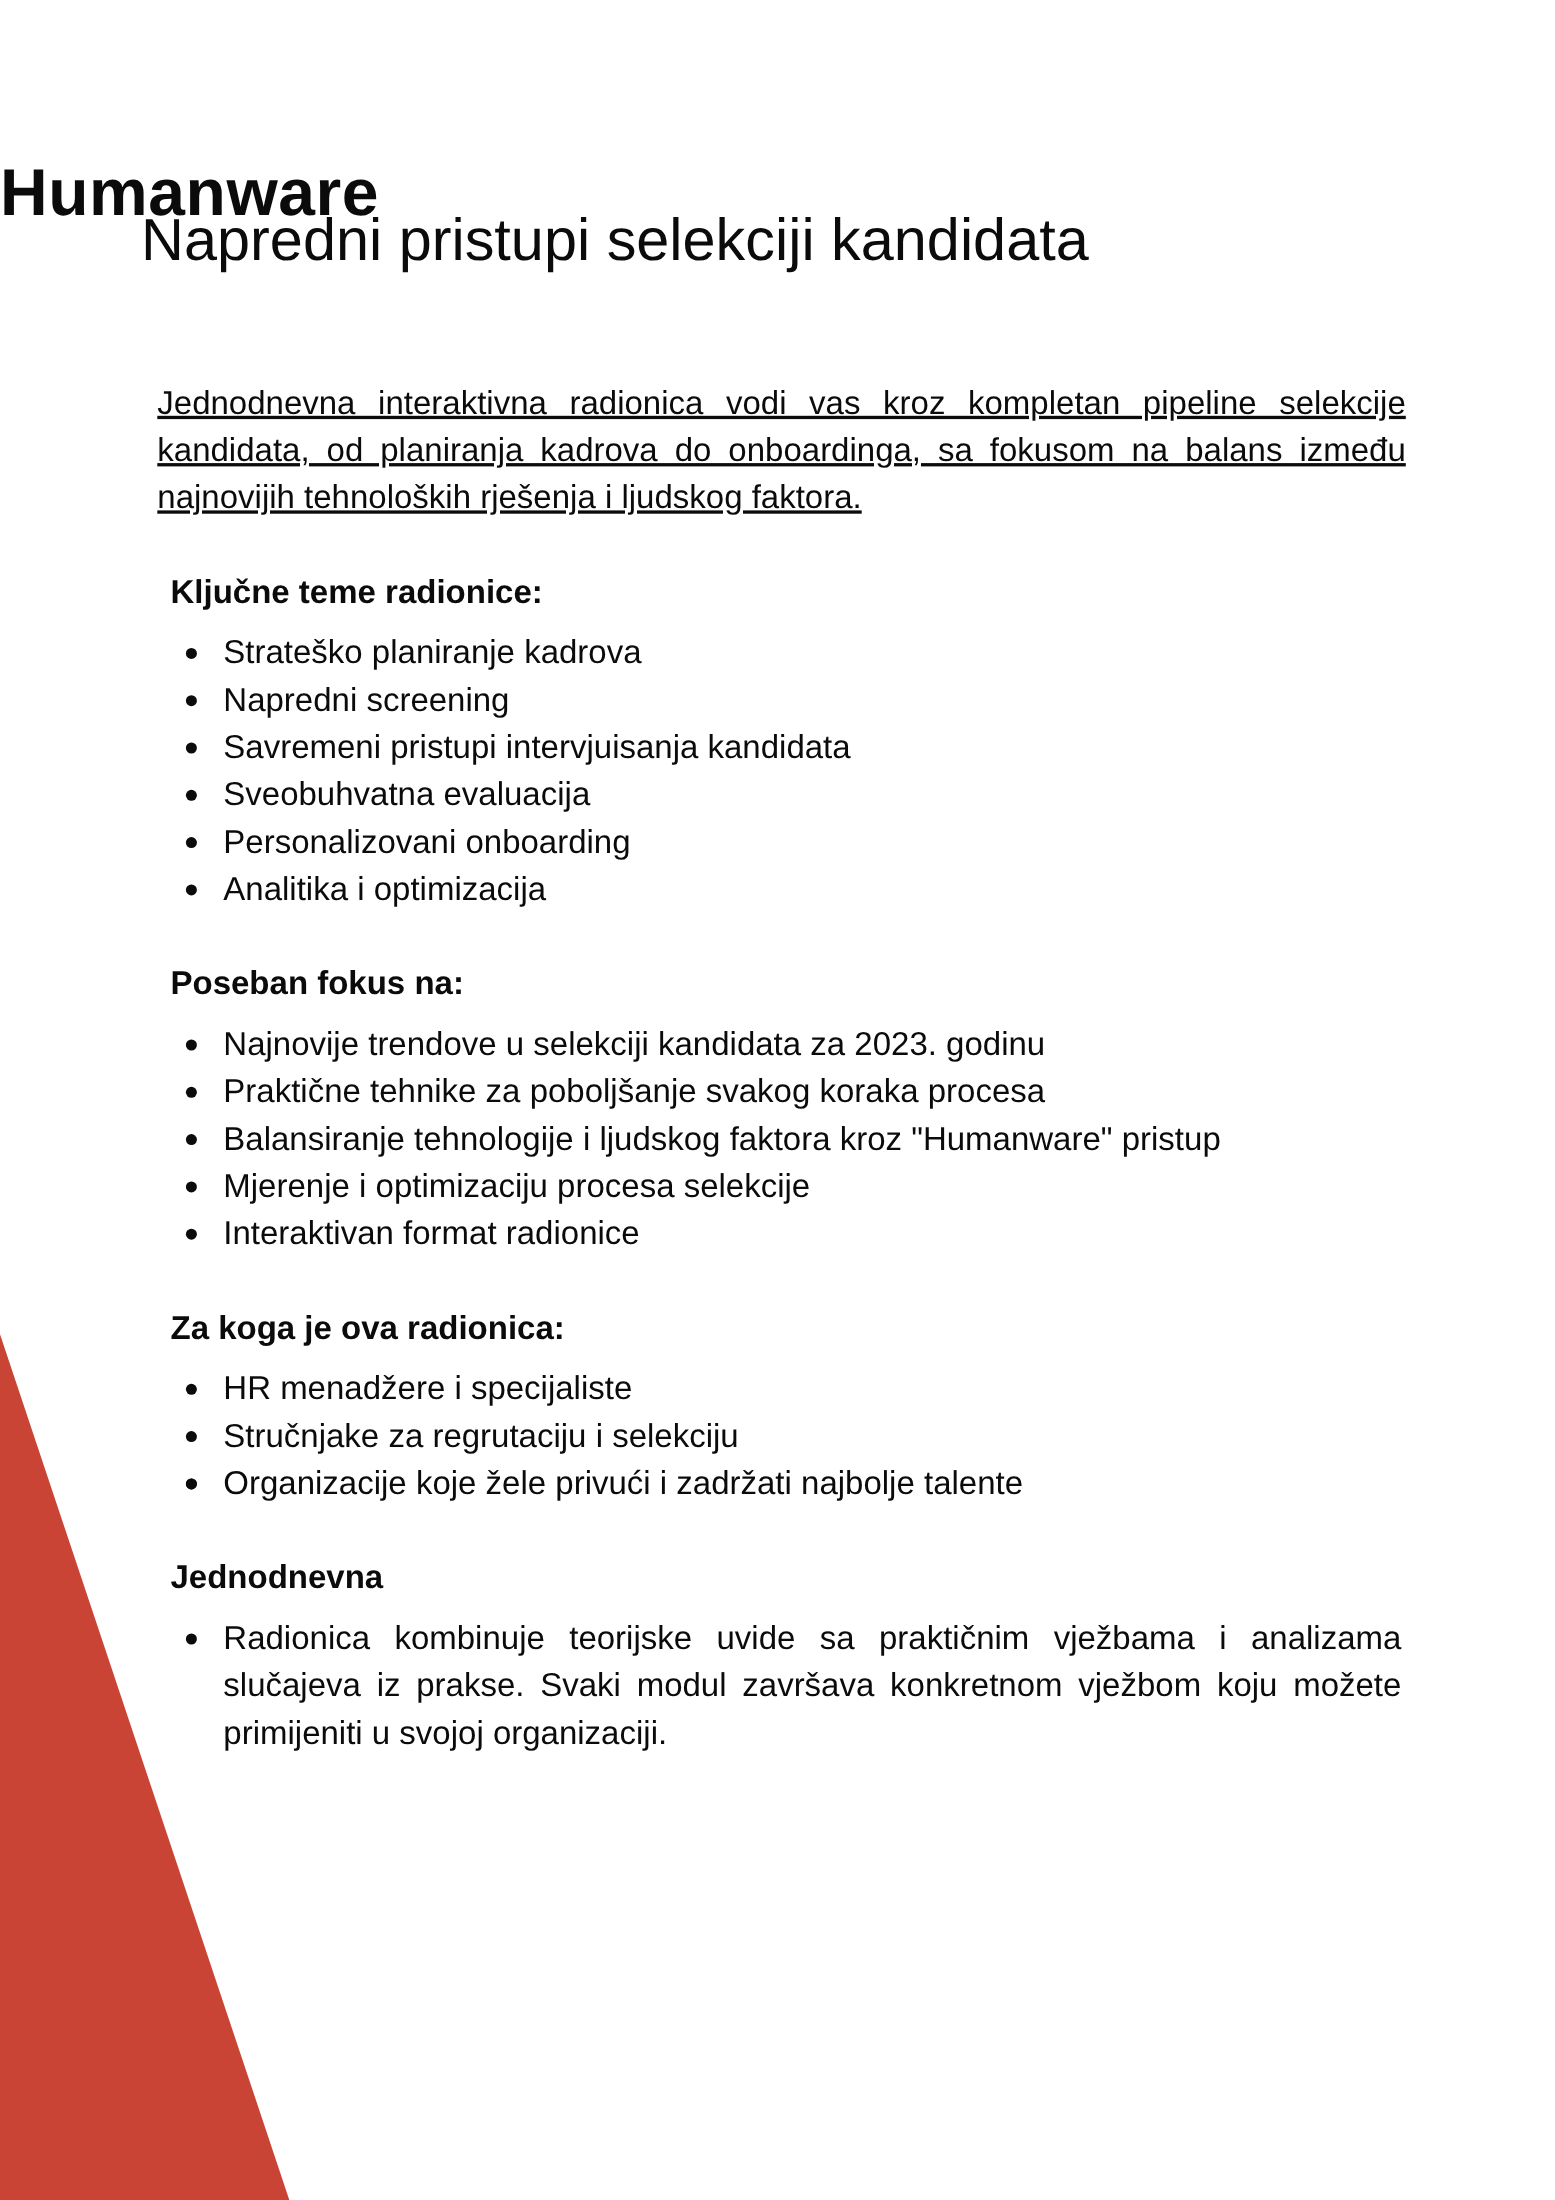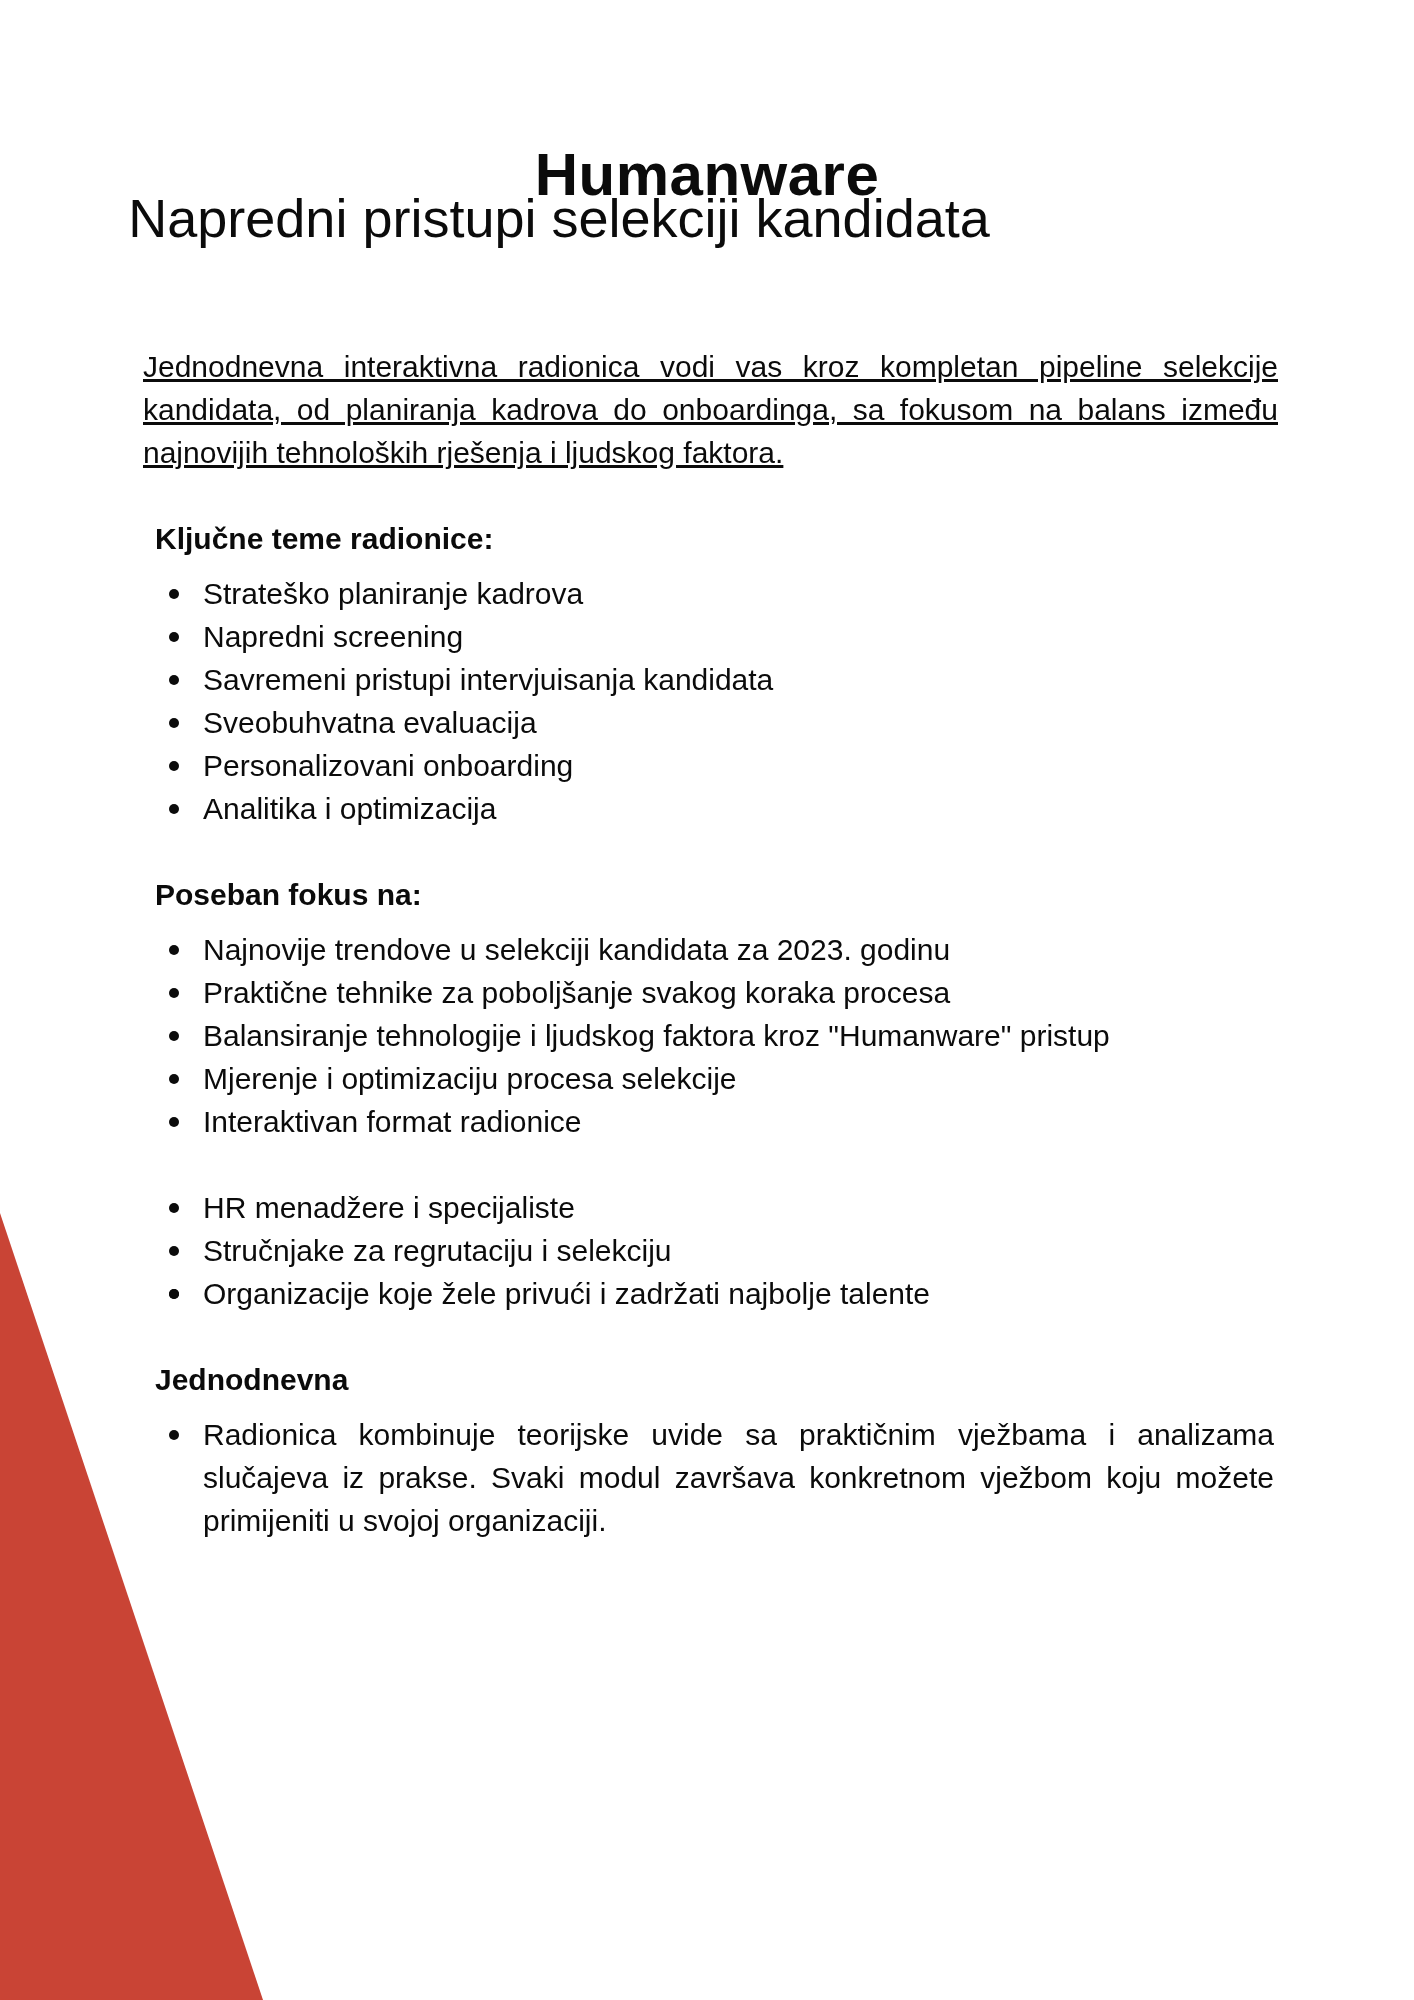--- a/index.html
+++ b/index.html
@@ -1,19 +1,19 @@
 <!DOCTYPE html>
 <html><head>
 <meta charset="utf-8">
 <style>
   html, body { margin: 0; padding: 0; background: #ffffff; }
   body { width: 1414px; height: 2000px; position: relative; overflow: hidden;
          font-family: "Liberation Sans", sans-serif; color: #0b0b0b; }
   .triangle { position: absolute; left: 0; top: 0; width: 1414px; height: 2000px; pointer-events: none; }
-  .title { position: absolute; left: 0; width: 1414px; top: 100px; text-align: center;
+  .title { position: absolute; left: 0; width: 1414px; top: 100px; 
            font-size: 60px; font-weight: bold; line-height: 70px; letter-spacing: 0.5px; }
   .subtitle { position: absolute; left: 0; width: 1118px; top: 185px; text-align: center;
               font-size: 54px; font-weight: normal; line-height: 66px; }
   .content { position: absolute; left: 143px; width: 1135px; top: 345px;
              font-size: 30px; line-height: 43px; }
   .intro { margin: 0 0 43px 0; text-align: justify; text-decoration: underline; }
   .section { margin: 0 0 43px 0; position: relative; z-index: 1; }
   .section h2 { margin: 12px; font-size: 30px; font-weight: bold; line-height: 43px; }
   .section ul { margin: 4px; padding: 0; list-style: none; }
   .section li { position: relative; padding-left: 56px; line-height: 43px; }
@@ -51,20 +51,21 @@
     <ul>
       <li><span class="bullet"></span><span>Najnovije trendove u selekciji kandidata za 2023. godinu</span></li>
       <li><span class="bullet"></span><span>Praktične tehnike za poboljšanje svakog koraka procesa</span></li>
       <li><span class="bullet"></span><span>Balansiranje tehnologije i ljudskog faktora kroz "Humanware" pristup</span></li>
       <li><span class="bullet"></span><span>Mjerenje i optimizaciju procesa selekcije</span></li>
       <li><span class="bullet"></span><span>Interaktivan format radionice</span></li>
     </ul>
   </div>
 
   <div class="section">
+    <h2>Za koga je ova radionica:</h2>
     <ul>
       <li><span class="bullet"></span><span>HR menadžere i specijaliste</span></li>
       <li><span class="bullet"></span><span>Stručnjake za regrutaciju i selekciju</span></li>
       <li><span class="bullet"></span></li>
       <li><span class="bullet"></span><span>Organizacije koje žele privući i zadržati najbolje talente</span></li>
     </ul>
   </div>
 
   <div class="section">
     <h2>Jednodnevna</h2>

